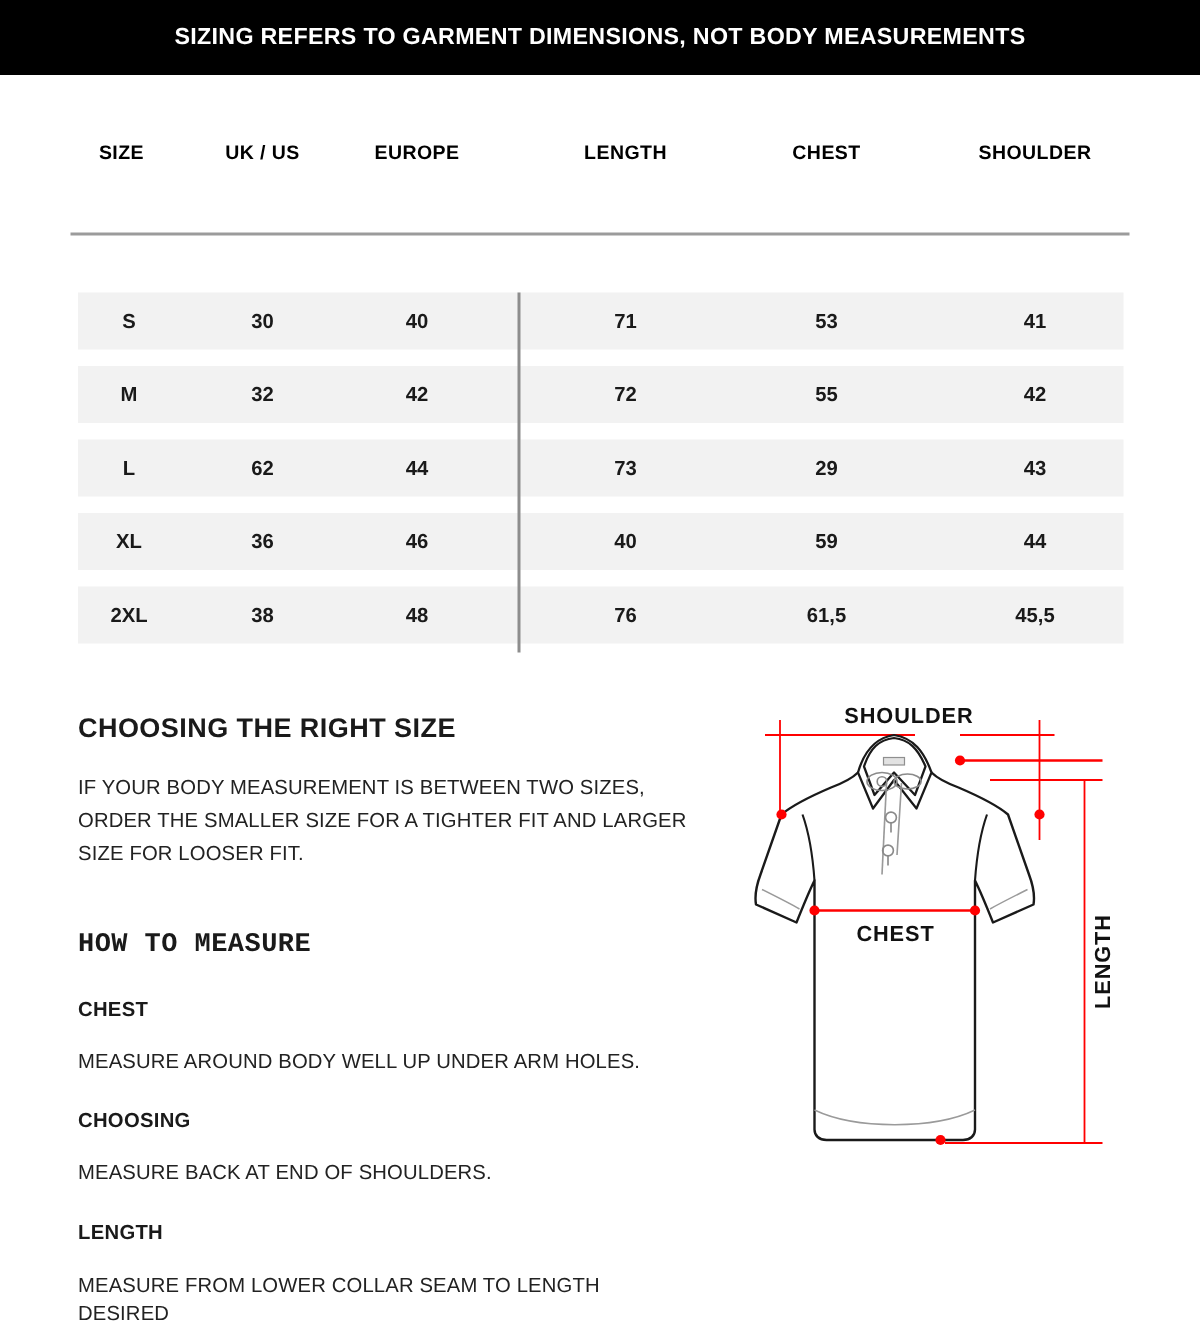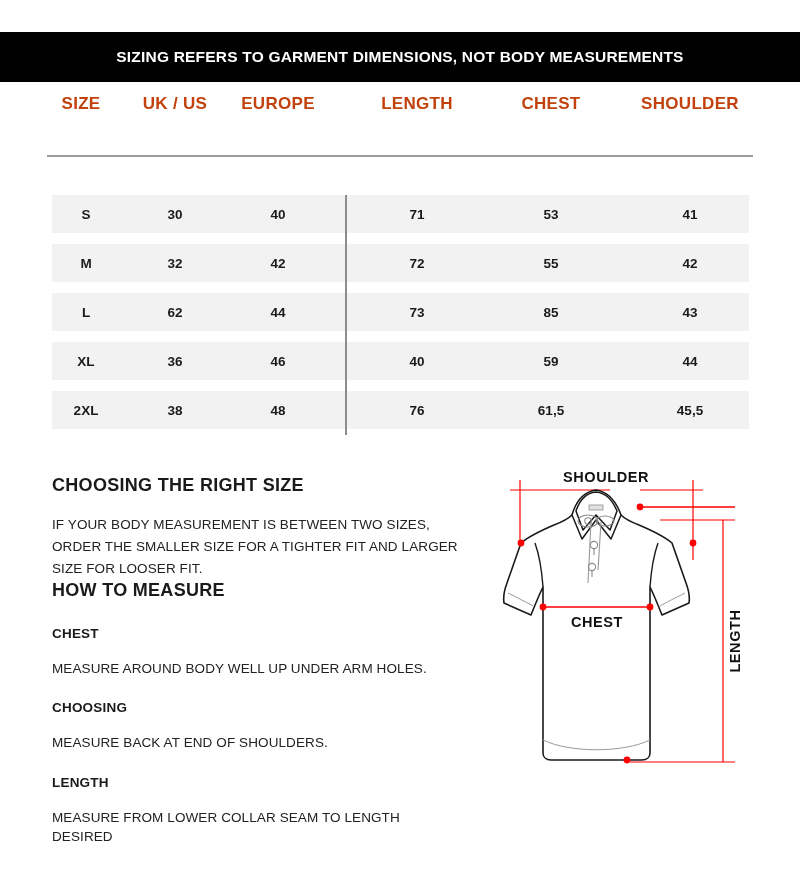--- a/index.html
+++ b/index.html
@@ -24,21 +24,20 @@
   
   .banner {
     position: absolute;
     left: 0; top: 0;
     width: 800px;
     height: 50px;
     background: #000000;
     display: flex;
     align-items: center;
     justify-content: center;
-    margin-top: 32px;
   }
   .banner-text {
     color: #ffffff;
     font-size: 15.5px;
     font-weight: 700;
     letter-spacing: 0.2px;
     text-align: center;
     white-space: nowrap;
   }
 
@@ -52,24 +51,24 @@
 
   .thead {
     position: absolute;
     left: 47px; top: 44px;
     width: 706px;
     height: 22px;
   }
   .thead .th {
     position: absolute;
     top: 0;
-    font-size: 17px;
+    font-size: 13px;
     font-weight: 700;
     letter-spacing: 0.3px;
-    color: #c2410c;
+    color: #000000;
     transform: translateX(-50%);
     white-space: nowrap;
   }
 
   .head-rule {
     position: absolute;
     left: 47px;
     top: 105px;
     width: 706px;
     height: 2px;
@@ -130,20 +129,22 @@
     color: #1a1a1a;
   }
   .para {
     margin-top: 18px;
     font-size: 13.5px;
     line-height: 1.62;
     letter-spacing: 0.1px;
     color: #222222;
   }
   .h-major.second {
+    margin-top: 40px;
+    font-family: Liberation Mono, monospace;
   }
   .m-block {
     margin-top: 22px;
   }
   .m-block.first { margin-top: 25px; }
   .m-title {
     font-size: 13.5px;
     font-weight: 700;
     letter-spacing: 0.2px;
     color: #1a1a1a;
@@ -214,21 +215,21 @@
         <div class="td" style="left:365px">72</div>
         <div class="td" style="left:499px">55</div>
         <div class="td" style="left:638px">42</div>
       </div>
 
       <div class="trow">
         <div class="td" style="left:34px">L</div>
         <div class="td" style="left:123px">62</div>
         <div class="td" style="left:226px">44</div>
         <div class="td" style="left:365px">73</div>
-        <div class="td" style="left:499px">85</div>
+        <div class="td" style="left:499px">29</div>
         <div class="td" style="left:638px">43</div>
       </div>
 
       <div class="trow">
         <div class="td" style="left:34px">XL</div>
         <div class="td" style="left:123px">36</div>
         <div class="td" style="left:226px">46</div>
         <div class="td" style="left:365px">40</div>
         <div class="td" style="left:499px">59</div>
         <div class="td" style="left:638px">44</div>

